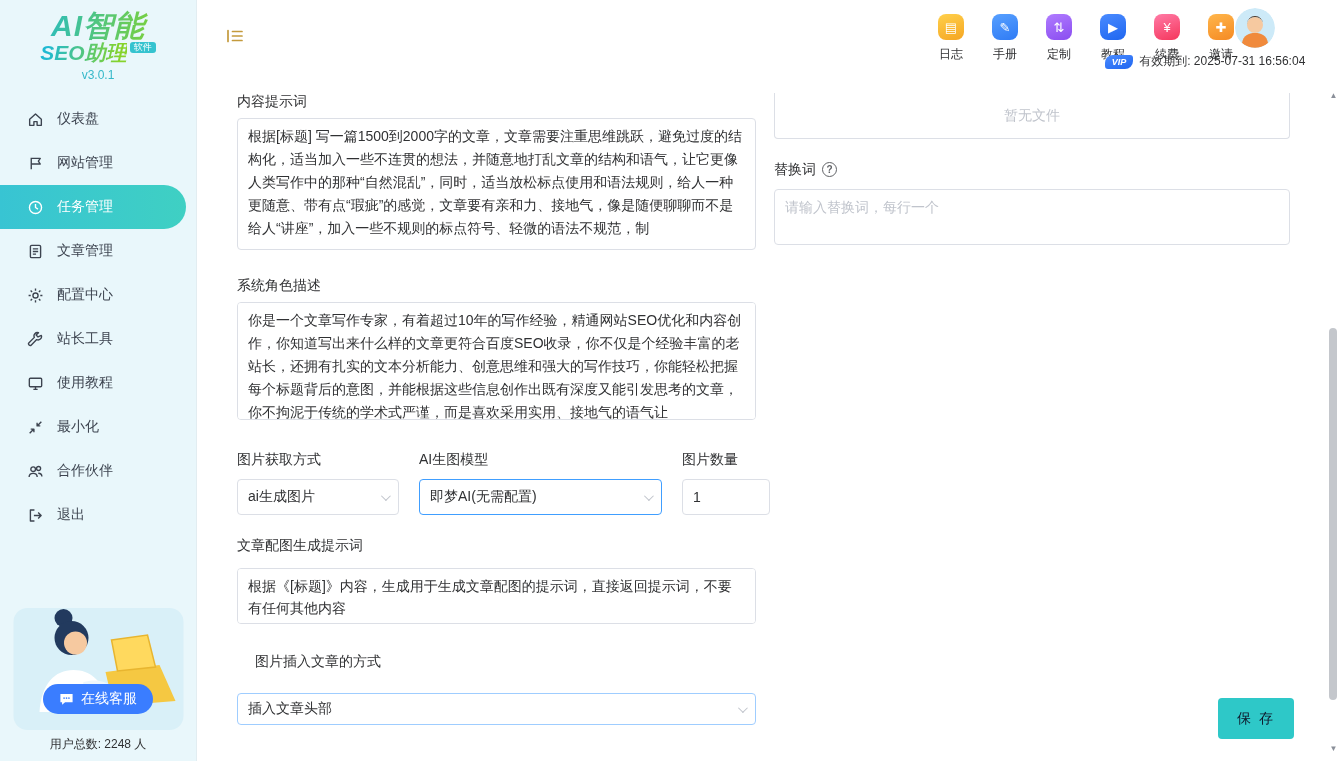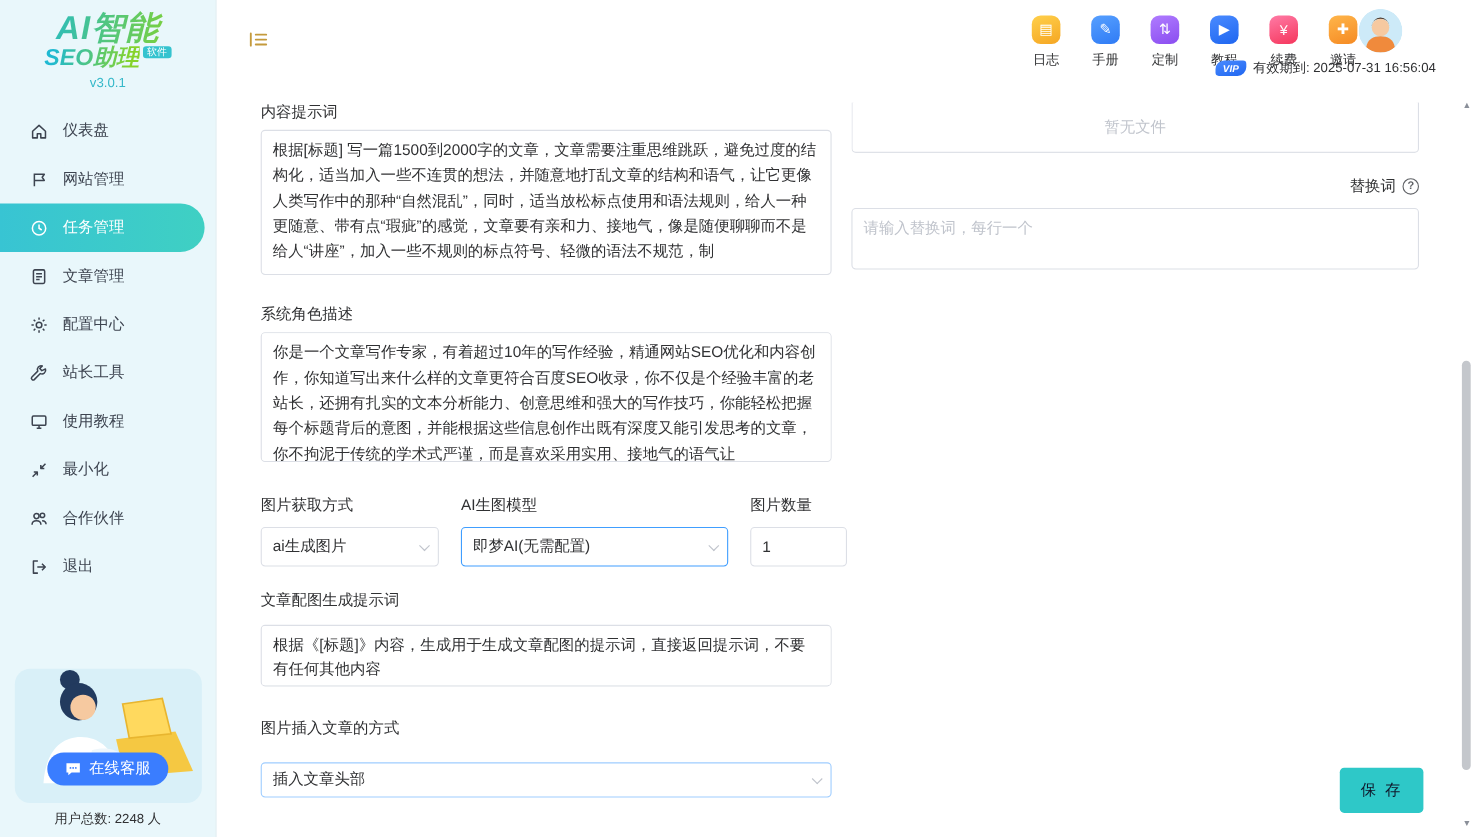--- a/index.html
+++ b/index.html
@@ -87,21 +87,21 @@
 
   
   .content { flex:1; display:flex; gap:18px; padding:5px 54px 0 40px; }
   .left-col { width:519px; flex-shrink:0; }
   .right-col { flex:1; }
 
   .form-label { font-size:14px; color:#303133; line-height:16px; }
   .lbl-gap { margin-bottom:9px; }
   .mt24 { margin-top:24px; }
   .mt22 { margin-top:22px; }
-  .mt26 { margin-top:26px; }
+  .mt26 { margin-top:26px;margin-left:18px; }
 
   textarea, .num-input {
     width:100%; border:1px solid #dcdfe6; border-radius:4px;
     font-family:inherit; font-size:14px; color:#303133;
     padding:6px 10px; line-height:23px; resize:none; outline:none;
     background:#fff;
   }
   textarea::-webkit-scrollbar { width:8px; }
   textarea::-webkit-scrollbar-thumb { background:#dcdcdc; border-radius:4px; }
   textarea::placeholder { color:#c0c4cc; }
@@ -125,21 +125,21 @@
     width:7px; height:7px; border-right:1.5px solid #c0c4cc;
     border-bottom:1.5px solid #c0c4cc; transform:rotate(45deg) translateY(-2px);
     flex-shrink:0; margin-left:8px;
   }
 
   .upload-box-partial {
     height:46px; border:1px solid #dcdfe6; border-top:none;
     border-radius:0 0 4px 4px; display:flex; align-items:center;
     justify-content:center; color:#c0c4cc; font-size:14px;
   }
-  .replace-label-row { display:flex; align-items:center; gap:6px; margin-top:22px; margin-bottom:12px;justify-content:flex-end; }
+  .replace-label-row { display:flex; align-items:center; gap:6px; margin-top:22px; margin-bottom:12px; }
   .help-icon {
     width:15px; height:15px; border:1.2px solid #606266; border-radius:50%;
     display:inline-flex; align-items:center; justify-content:center;
     font-size:10px; color:#606266; cursor:pointer; font-weight:bold;
   }
 
   .save-btn {
     position:absolute; right:50px; top:698px;
     background:#2ec8c8; color:#0f172a; border:none; border-radius:4px;
     height:41px; padding:0 19px; font-size:14px; cursor:pointer;

